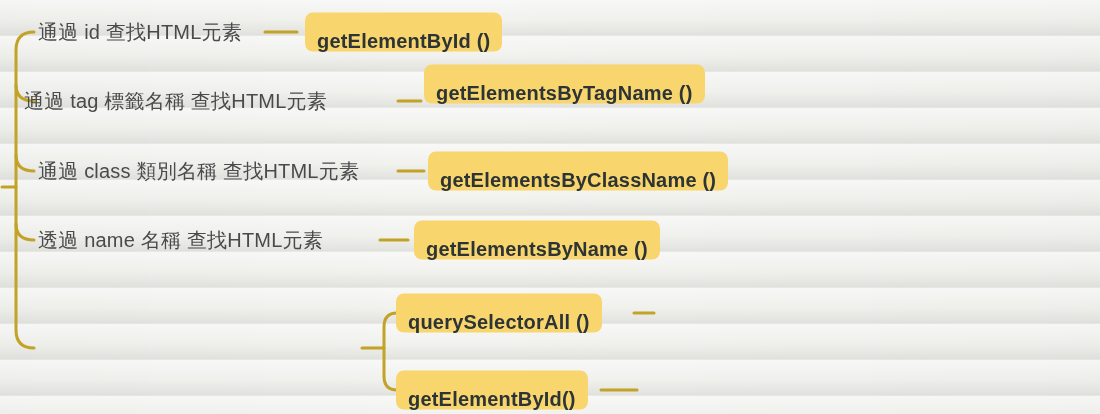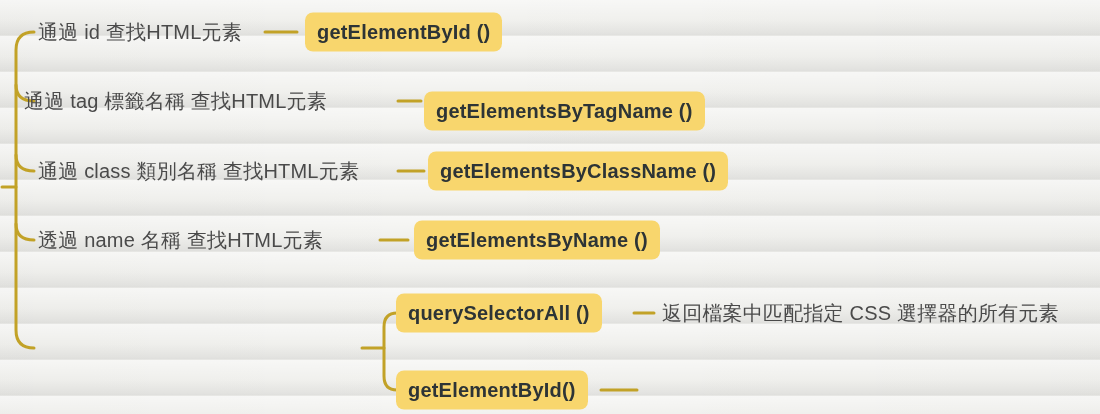--- a/index.html
+++ b/index.html
@@ -40,21 +40,21 @@
     font-size:20px;
     color:var(--label_text);
     letter-spacing:0.2px;
   }
   .node{
     position:absolute;
     transform:translateY(-50%);
     white-space:nowrap;
     height:39px;
     line-height:39px;
-    padding:0 12px;
+    padding:9px 12px;
     background:var(--highlight);
     border-radius:8px;
     font-size:20px;
     font-weight:bold;
     color:var(--method_text);
     letter-spacing:0.2px;
   }
 </style>
 </head>
 <body>
@@ -76,21 +76,20 @@
     <path d="M 634 313 L 654 313"></path>
     <path d="M 601 390 L 637 390"></path>
   </svg>
 
   <div class="label" style="left:38px;top:32px">通過 id 查找HTML元素</div>
   <div class="label" style="left:24px;top:101px">通過 tag 標籤名稱 查找HTML元素</div>
   <div class="label" style="left:38px;top:171px">通過 class 類別名稱 查找HTML元素</div>
   <div class="label" style="left:38px;top:240px">透過 name 名稱 查找HTML元素</div>
 
   <div class="node" style="left:305px;top:32px">getElementById ()</div>
-  <div class="node" style="left:424px;top:111px">getElementsByTagName ()</div>
+  <div class="node" style="left:424px;top:84px">getElementsByTagName ()</div>
   <div class="node" style="left:428px;top:171px">getElementsByClassName ()</div>
   <div class="node" style="left:414px;top:240px">getElementsByName ()</div>
   <div class="node" style="left:396px;top:313px">querySelectorAll ()</div>
   <div class="node" style="left:396px;top:390px">getElementById()</div>
 
-  <div class="desc" style="left:662px;top:313px">返回檔案中匹配指定 CSS 選擇器的所有元素</div>
 
 </div>
 
 </body></html>

